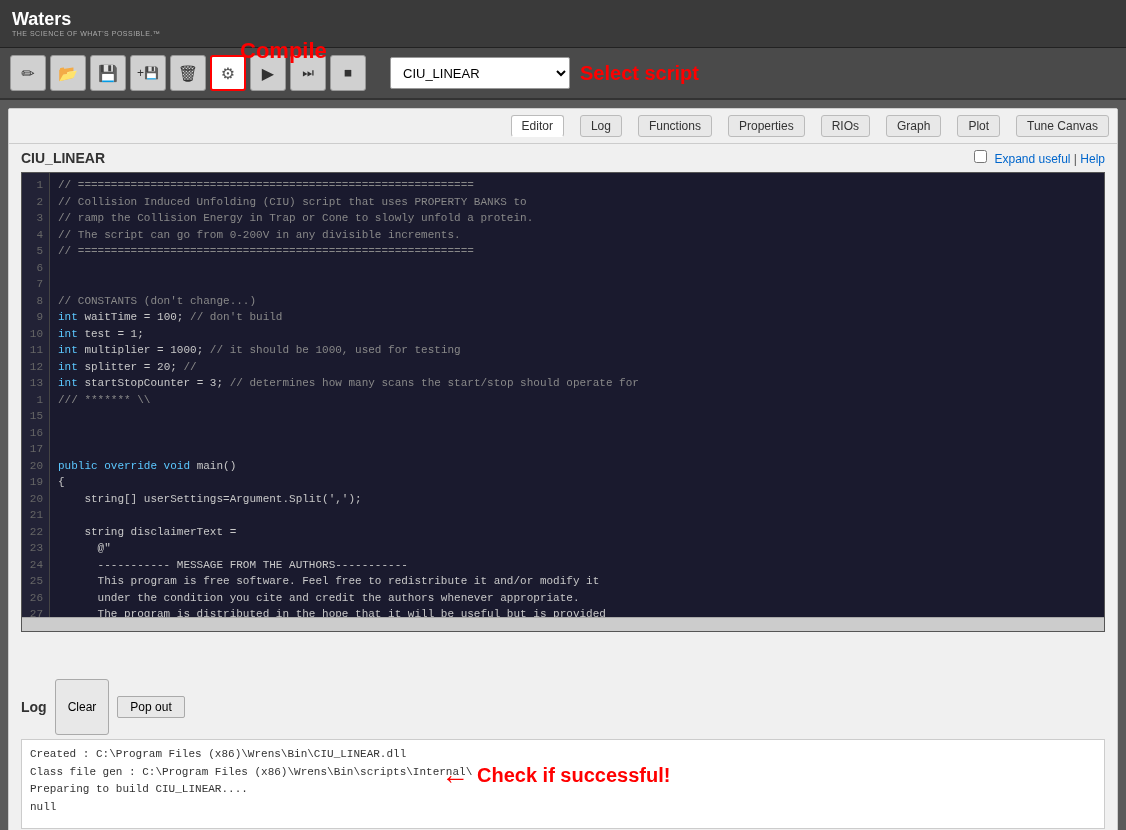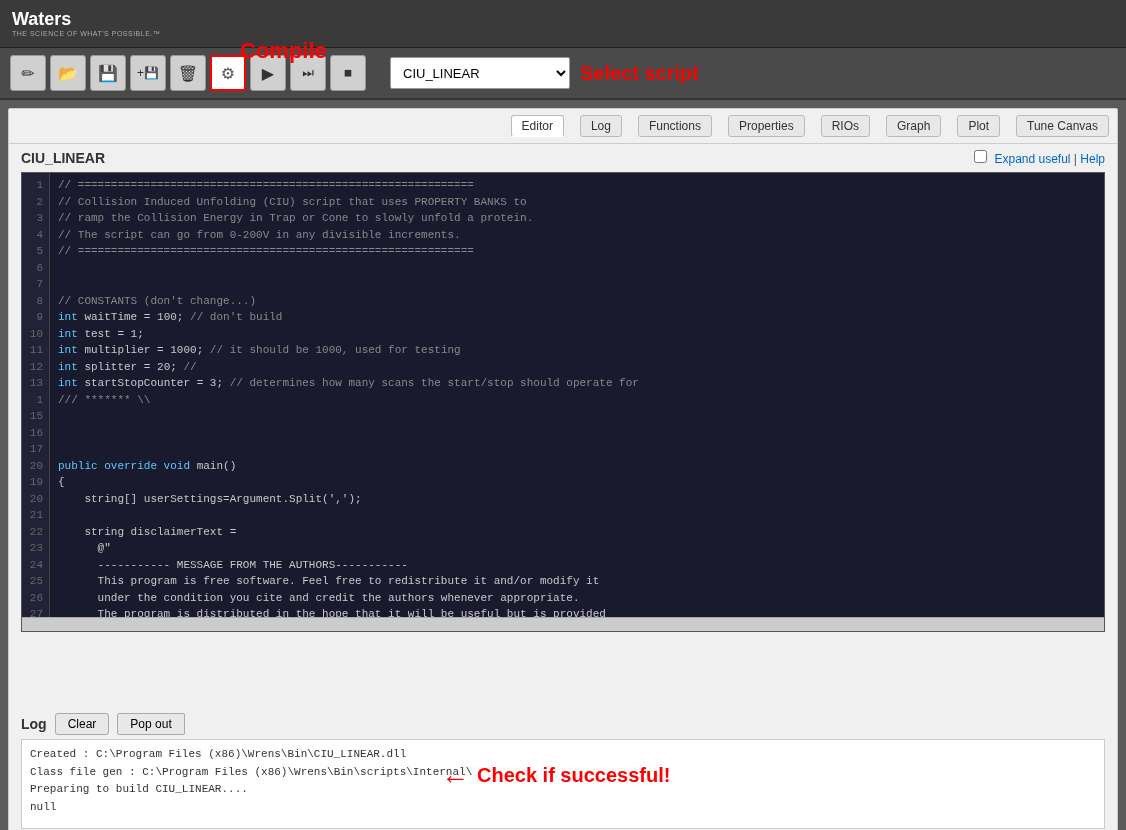--- a/index.html
+++ b/index.html
@@ -215,21 +215,21 @@
       align-items: center;
       gap: 8px;
       margin-bottom: 4px;
     }
     #log-title {
       font-size: 14px;
       font-weight: bold;
       color: #333;
     }
     #clear-btn {
-      padding: 3px 12px;
+      padding: 20px 12px;
       font-size: 12px;
       background: #e8e8e8;
       border: 1px solid #aaa;
       border-radius: 3px;
       cursor: pointer;
     }
     #popout-btn {
       padding: 3px 12px;
       font-size: 12px;
       background: #e8e8e8;

